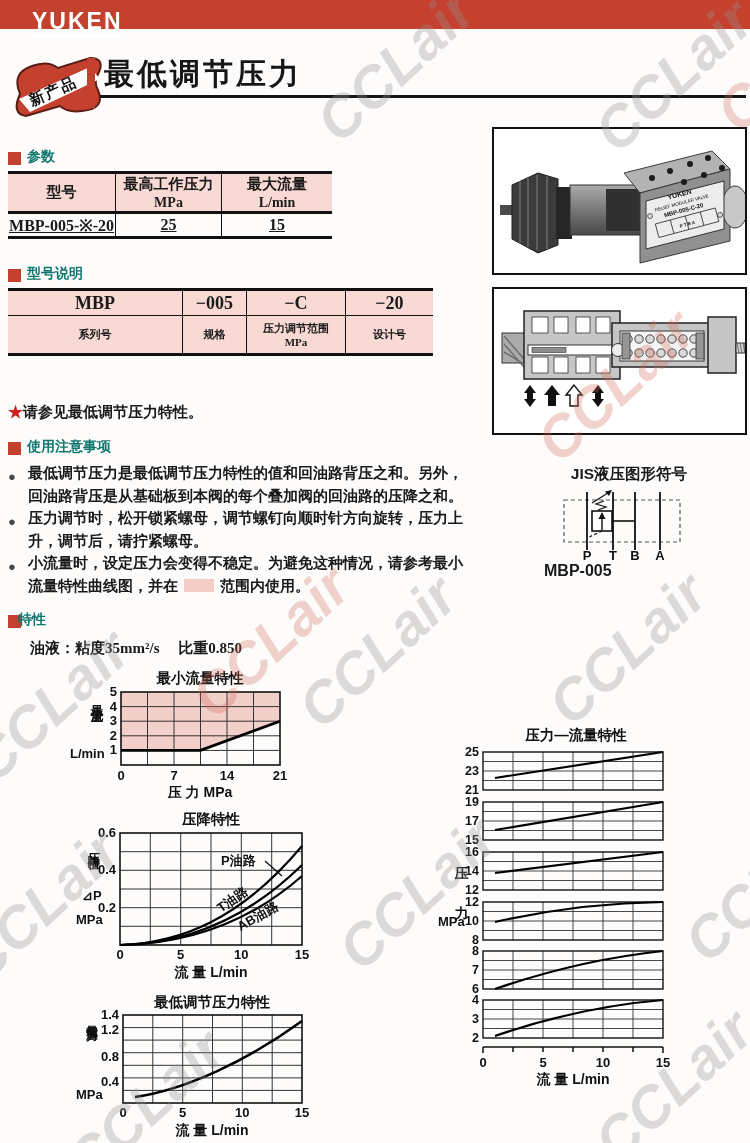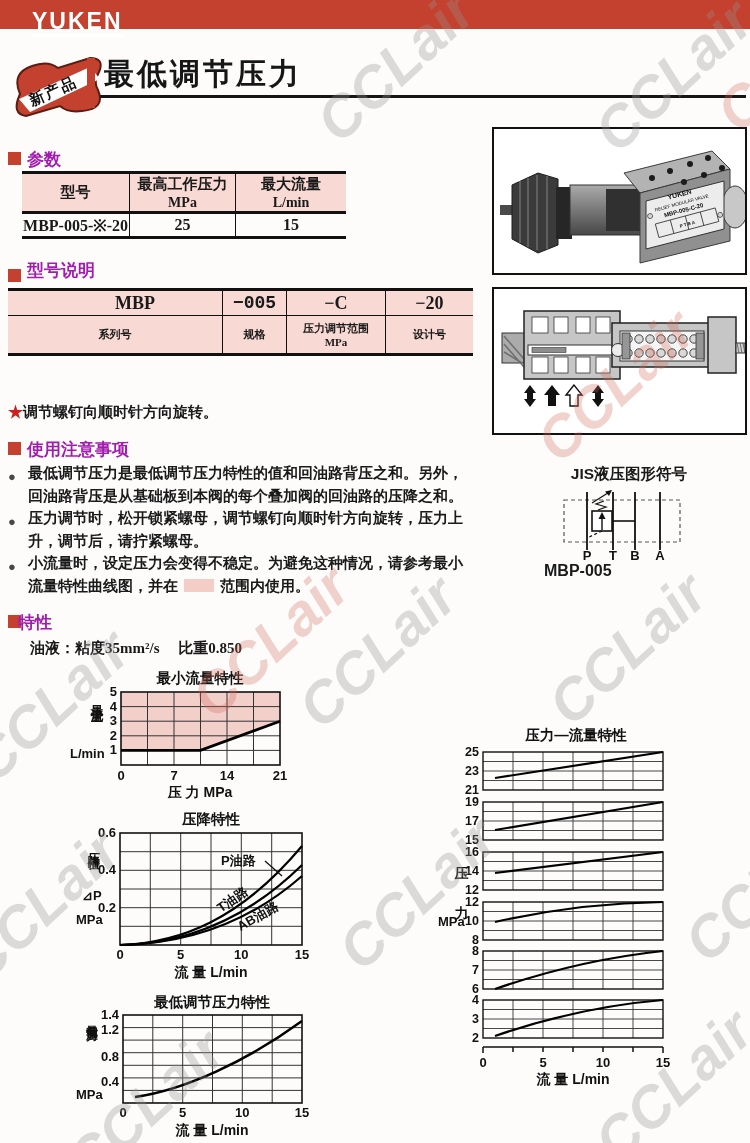--- a/index.html
+++ b/index.html
@@ -10,21 +10,21 @@
   
   #topbar{left:0;top:8;width:750px;height:29px;background:#c5412f;}
   #logo{left:32px;top:9px;color:#fff;font-size:23px;letter-spacing:2px;
         border-bottom:3px solid #fff;line-height:25px;}
   #titlebar-accent{left:87px;top:58px;width:8px;height:50px;background:#c5412f;}
   #doc-title{left:104px;top:54px;font-size:30px;letter-spacing:3px;color:#161616;}
   #title-rule{left:100px;top:95px;width:646px;height:3px;background:#161616;}
   #doc-subtitle{left:104px;top:100px;font-size:17px;color:#9b9b9b;letter-spacing:0.5px;}
   
   .sq{width:13px;height:13px;background:#c5412f;}
-  .sect{font-size:17px;color:#a21caf;}
+  .sect{font-size:14px;color:#0f766e;}
   
   table{border-collapse:collapse;table-layout:fixed;}
   .dtable{position:absolute;border-top:3px solid #111;border-bottom:3px solid #111;}
   .dtable td{border-left:1px solid #111;text-align:center;font-weight:bold;
              font-family:"Liberation Serif",serif;padding:0;}
   .dtable td:first-child{border-left:none;}
   .ph{background:#f8d9d3;}
   .small2{font-size:14px;}
   
   .note-item{position:relative;padding-left:20px;line-height:22.5px;font-size:15px;font-weight:600;}
@@ -58,61 +58,61 @@
     <text transform="translate(22,52) rotate(-24)" font-size="15" font-weight="bold" fill="#c5412f" letter-spacing="2">新产品</text>
   </svg>
 
   <div id="titlebar-accent" class="abs"></div>
   <div id="doc-title" class="abs hd">最低调节压力</div>
   <div id="title-rule" class="abs"></div>
 
   <div class="abs sq" style="left:8px;top:152px;"></div>
   <div class="abs hd sect" style="left:27px;top:148px;">参数</div>
 
-  <table class="dtable" style="left:22px;top:171px;width:322px;">
+  <table class="dtable" style="left:8px;top:171px;width:322px;">
     <tbody>
         <tr style="height:40px;border-bottom:3px solid #111;">
       <td class="ph" style="width:107px;font-size:15px;">
         <span>型号</span></td>
       <td class="ph" style="width:105px;font-size:15px;">
         <span>最高工作压力</span><br><span class="small2">MPa</span></td>
       <td class="ph" style="width:110px;font-size:15px;">
         <span>最大流量</span><br><span class="small2">L/min</span></td>
     </tr>
-    <tr style="height:21px;font-size:16px;">
+    <tr style="height:21px;font-size:16px;text-decoration:underline;">
       <td>MBP-005-※-20</td>
       <td>25</td>
       <td>15</td>
     </tr>
   </tbody>
     </table>
 
   <div class="abs sq" style="left:8px;top:269px;"></div>
-  <div class="abs hd sect" style="left:27px;top:259px;">型号说明</div>
+  <div class="abs hd sect" style="left:27px;top:265px;">型号说明</div>
 
   <table class="dtable" style="left:8px;top:288px;width:422px;">
     <tbody>
         <tr style="height:26px;border-bottom:1px solid #111;">
-      <td class="ph hd" style="width:174px;font-size:18px;padding-left:40px;">MBP</td>
-      <td class="ph hd" style="width:63px;font-size:18px;font-family:Liberation Mono, monospace;">−005</td>
+      <td class="ph hd" style="width:174px;font-size:18px;">MBP</td>
+      <td class="ph hd" style="width:63px;font-size:18px;">−005</td>
       <td class="ph hd" style="width:98px;font-size:18px;">−C</td>
       <td class="ph hd" style="width:87px;font-size:18px;">−20</td>
     </tr>
     <tr style="height:39px;border-bottom:3px solid #111;font-size:11px;">
       <td class="ph">系列号</td>
       <td class="ph">规格</td>
       <td class="ph">
         <span>压力调节范围</span><br><span>MPa</span></td>
       <td class="ph">设计号</td>
     </tr>
   </tbody>
     </table>
 
   <div class="abs" style="left:8px;top:403px;font-size:15px;font-weight:700;">
-    <span style="color:#cc2020;">★</span><span>调节螺钉向顺时针方向旋转。</span>
+    <span style="color:#cc2020;">★</span><span>请参见最低调节压力特性。</span>
   </div>
 
   <div class="abs sq" style="left:8px;top:442px;"></div>
   <div class="abs hd sect" style="left:27px;top:438px;">使用注意事项</div>
 
   <div class="abs" style="left:8px;top:462px;width:455px;">
     <div class="note-item">
       <span class="dot">●</span>
       <b>最低调节压力</b><span>是最低调节压力特性的值和回油路背压之和。另外，回油路背压是从基础板到本阀的每个叠加阀的回油路的压降之和。</span>
     </div>

